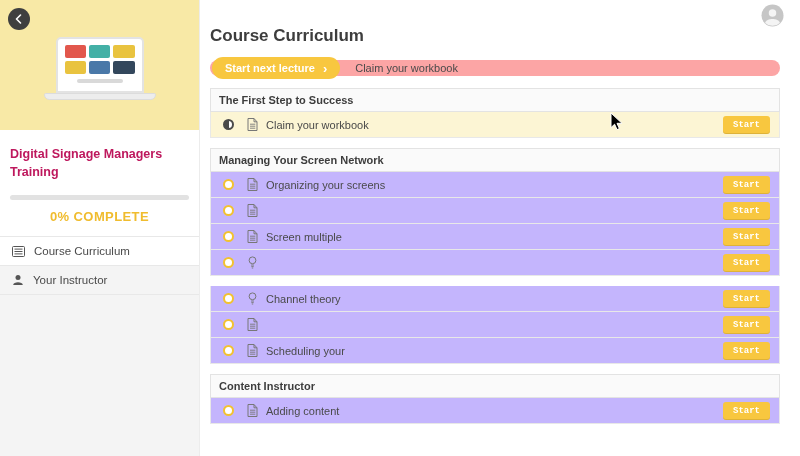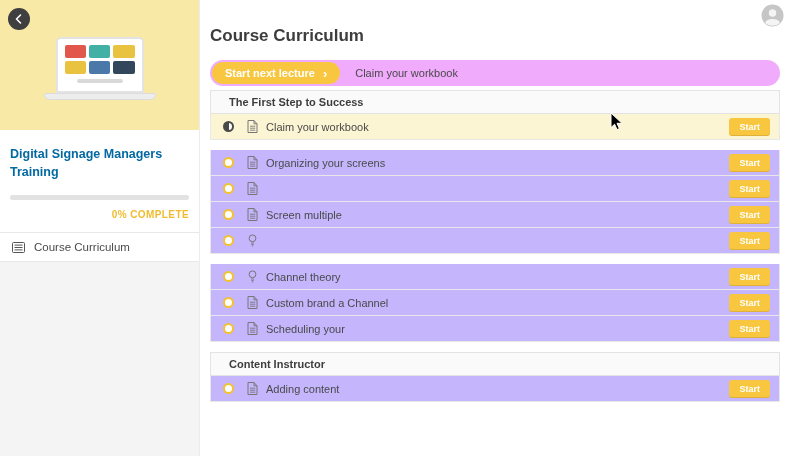--- a/index.html
+++ b/index.html
@@ -39,71 +39,71 @@
   }
   .tiles { display: grid; grid-template-columns: repeat(3, 1fr); gap: 3px; }
   .tile { height: 13px; border-radius: 2px; }
   .dock { width: 46px; height: 4px; background: #d9d9d9; border-radius: 2px; margin: 5px auto 0; }
   .laptop-base {
     width: 112px; height: 7px; background: #ededed;
     border: 1px solid #dcdcdc; border-radius: 2px 2px 6px 6px; margin: 0 auto;
   }
 
   .course-info { background: #ffffff; padding: 16px 10px 12px; border-bottom: 1px solid #e8e8e8; }
-  .course-title { font-size: 12.5px; font-weight: bold; color: #0369a1; line-height: 1.4; }
+  .course-title { font-size: 12.5px; font-weight: bold; color: #be185d; line-height: 1.4; }
   .progress-track { margin-top: 14px; height: 5px; background: #e2e2e2; border-radius: 3px; overflow: hidden; }
   .progress-fill { height: 100%; background: #f2c230; width: 0%; }
-  .progress-label { margin-top: 9px; text-align: right; font-size: 10px; font-weight: bold; letter-spacing: 0.4px; color: #f0bc2e; }
+  .progress-label { margin-top: 9px; text-align: center; font-size: 13px; font-weight: bold; letter-spacing: 0.4px; color: #f0bc2e; }
 
   .menu-item {
     height: 29px; display: flex; align-items: center; gap: 9px;
     padding: 0 12px; font-size: 11.5px; color: #4a4a4a;
     background: #f4f4f4; border-bottom: 1px solid #e8e8e8; cursor: pointer;
   }
   .menu-item.active { background: #ffffff; }
   .menu-icon { display: flex; flex: none; }
 
   
   .main { flex: 1; position: relative; background: #ffffff; padding: 26px 20px 0 10px; overflow: hidden; }
   .avatar { position: absolute; top: 4px; right: 16px; width: 23px; height: 23px; cursor: pointer; }
   .page-title { font-size: 17px; font-weight: bold; color: #3d3d3d; margin-bottom: 14px; }
 
   .banner {
-    height: 26px; border-radius: 13px; background: #f0abfc;
-    display: flex; align-items: center; padding: 2px; margin-bottom: 4px;
+    height: 16px; border-radius: 13px; background: #fca5a5;
+    display: flex; align-items: center; padding: 2px; margin-bottom: 12px;
   }
   .banner-btn {
     display: inline-flex; align-items: center; gap: 8px;
     height: 22px; padding: 0 13px; border: none; border-radius: 11px;
     background: #f8c73f; color: #ffffff; font-weight: bold; font-size: 11px;
     font-family: "Liberation Sans", sans-serif; cursor: pointer;
   }
   .banner-arrow { font-size: 13px; line-height: 1; }
   .banner-text { margin-left: 15px; font-size: 11px; color: #4a4a4a; }
 
   .section { margin-bottom: 10px; }
   .section-header {
     background: #fafafa; border: 1px solid #e3e3e3;
-    padding: 5px 18px; font-size: 11px; font-weight: bold; color: #3d3d3d;
+    padding: 5px 8px; font-size: 11px; font-weight: bold; color: #3d3d3d;
   }
   .lecture-row {
     display: flex; align-items: center; height: 26px;
     padding: 0 9px 0 12px; background: #c4b5fd;
     border: 1px solid #e8e8e8; border-top: none; cursor: pointer;
   }
   .lecture-row.highlight { background: #fcf5d4; }
   .status-circle { width: 11px; height: 11px; border-radius: 50%; flex: none; }
   .status-circle.not-started { border: 2px solid #f2c230; background: #ffffff; }
   .status-circle.in-progress { border: 2px solid #4a4a4a; background: linear-gradient(90deg, #4a4a4a 50%, #ffffff 50%); }
   .type-icon { margin-left: 13px; display: flex; flex: none; }
   .lecture-title { margin-left: 8px; font-size: 11px; color: #4a4a4a; white-space: nowrap; }
   .start-btn {
     margin-left: auto; border: none; border-radius: 3px;
     background: #f8c73f; color: #ffffff; font-weight: bold; font-size: 9px;
-    padding: 4px 10px; font-family: Liberation Sans, sans-serif;
+    padding: 4px 10px; font-family: Liberation Mono, monospace;
     box-shadow: inset 0 -1px 0 rgba(0,0,0,0.10); cursor: pointer;
   }
 
   .mouse-cursor { position: absolute; left: 610px; top: 112px; pointer-events: none; z-index: 50; }
 </style>
 </head>
 <body>
 
 <div class="sidebar">
   <div class="hero">
@@ -142,20 +142,29 @@
     <span class="menu-icon">
       <svg width="13" height="11" viewBox="0 0 13 11">
           <rect x="0.5" y="0.5" width="12" height="10" rx="1" fill="none" stroke="#555555"></rect>
           <line x1="2.5" y1="3.1" x2="10.5" y2="3.1" stroke="#555555"></line>
           <line x1="2.5" y1="5.5" x2="10.5" y2="5.5" stroke="#555555"></line>
           <line x1="2.5" y1="7.9" x2="10.5" y2="7.9" stroke="#555555"></line>
         </svg>
     </span>
     <span>Course Curriculum</span>
   </div>
+  <div class="menu-item">
+    <span class="menu-icon">
+      <svg width="12" height="12" viewBox="0 0 12 12">
+          <circle cx="6" cy="3.4" r="2.5" fill="#555555"></circle>
+          <path d="M1.2 11 C1.2 7.4 10.8 7.4 10.8 11 Z" fill="#555555"></path>
+        </svg>
+    </span>
+    <span>Your Instructor</span>
+  </div>
   <div style="flex:1"></div>
 </div>
 
 <div class="main">
   <div class="avatar">
     <svg width="23" height="23" viewBox="0 0 24 24">
       <circle cx="12" cy="12" r="11.5" fill="#c6c6c6"></circle>
       <circle cx="12" cy="9.4" r="3.9" fill="#f4f4f4"></circle>
       <path d="M4.3 19.8 C5.4 14.4 18.6 14.4 19.7 19.8 A11.5 11.5 0 0 1 4.3 19.8 Z" fill="#f4f4f4"></path>
     </svg>
@@ -183,20 +192,21 @@
               <line x1="3" y1="6.2" x2="8.3" y2="6.2" stroke="#777777" stroke-width="0.9"></line>
               <line x1="3" y1="8.2" x2="8.3" y2="8.2" stroke="#777777" stroke-width="0.9"></line>
               <line x1="3" y1="10.2" x2="8.3" y2="10.2" stroke="#777777" stroke-width="0.9"></line>
             </svg>
           </span>
           <span class="lecture-title">Claim your workbook</span>
           <button class="start-btn">Start</button>
         </div>
       </div>
       <div class="section">
+        <div class="section-header">Managing Your Screen Network</div>
         <div class="lecture-row">
           <span class="status-circle not-started"></span>
           <span class="type-icon">
             <svg width="11" height="13" viewBox="0 0 11 13">
               <path d="M1 0.5 H7 L10 3.8 V12.5 H1 Z" fill="none" stroke="#777777"></path>
               <path d="M7 0.5 V3.8 H10" fill="none" stroke="#777777"></path>
               <line x1="3" y1="6.2" x2="8.3" y2="6.2" stroke="#777777" stroke-width="0.9"></line>
               <line x1="3" y1="8.2" x2="8.3" y2="8.2" stroke="#777777" stroke-width="0.9"></line>
               <line x1="3" y1="10.2" x2="8.3" y2="10.2" stroke="#777777" stroke-width="0.9"></line>
             </svg>
@@ -258,21 +268,20 @@
           <span class="status-circle not-started"></span>
           <span class="type-icon">
             <svg width="11" height="13" viewBox="0 0 11 13">
               <path d="M1 0.5 H7 L10 3.8 V12.5 H1 Z" fill="none" stroke="#777777"></path>
               <path d="M7 0.5 V3.8 H10" fill="none" stroke="#777777"></path>
               <line x1="3" y1="6.2" x2="8.3" y2="6.2" stroke="#777777" stroke-width="0.9"></line>
               <line x1="3" y1="8.2" x2="8.3" y2="8.2" stroke="#777777" stroke-width="0.9"></line>
               <line x1="3" y1="10.2" x2="8.3" y2="10.2" stroke="#777777" stroke-width="0.9"></line>
             </svg>
           </span>
-          <span class="lecture-title">Custom brand a Channel</span>
           <button class="start-btn">Start</button>
         </div>
         <div class="lecture-row">
           <span class="status-circle not-started"></span>
           <span class="type-icon">
             <svg width="11" height="13" viewBox="0 0 11 13">
               <path d="M1 0.5 H7 L10 3.8 V12.5 H1 Z" fill="none" stroke="#777777"></path>
               <path d="M7 0.5 V3.8 H10" fill="none" stroke="#777777"></path>
               <line x1="3" y1="6.2" x2="8.3" y2="6.2" stroke="#777777" stroke-width="0.9"></line>
               <line x1="3" y1="8.2" x2="8.3" y2="8.2" stroke="#777777" stroke-width="0.9"></line>

